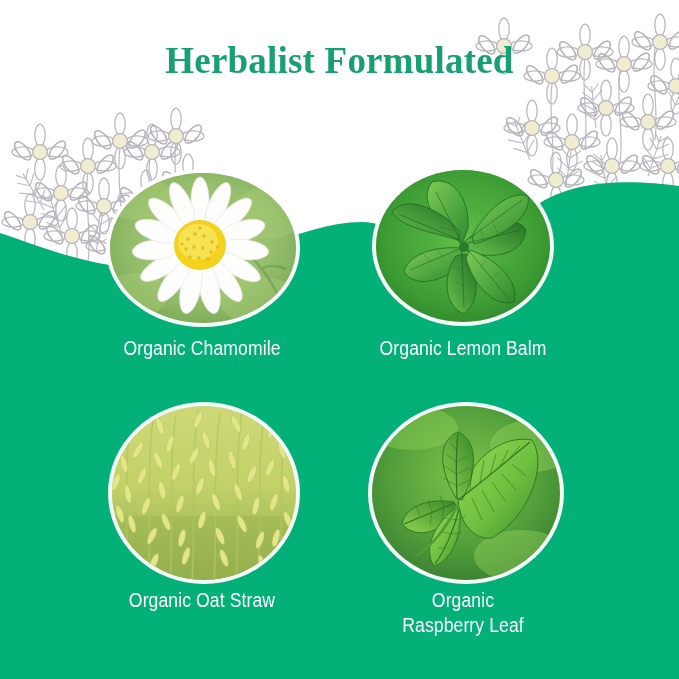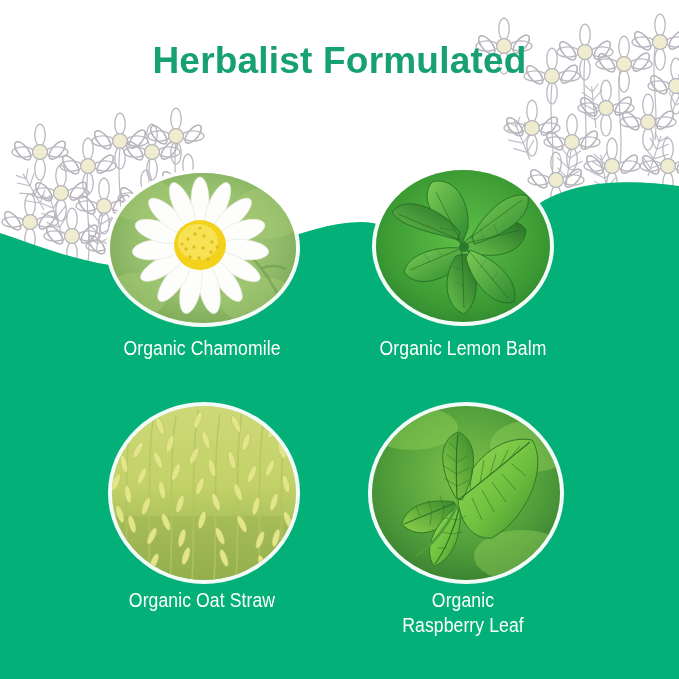--- a/index.html
+++ b/index.html
@@ -37,21 +37,21 @@
     pointer-events: none;
   }
 
   
   .title {
     position: absolute;
     left: 0;
     top: 39px;
     width: 679px;
     text-align: center;
-    font-family: Liberation Sans, sans-serif;
+    font-family: Liberation Serif, serif;
     font-size: 37px;
     font-weight: 700;
     letter-spacing: 0.2px;
     color: #17a173;
     line-height: 44px;
     white-space: nowrap;
     z-index: 6;
   }
 
   

